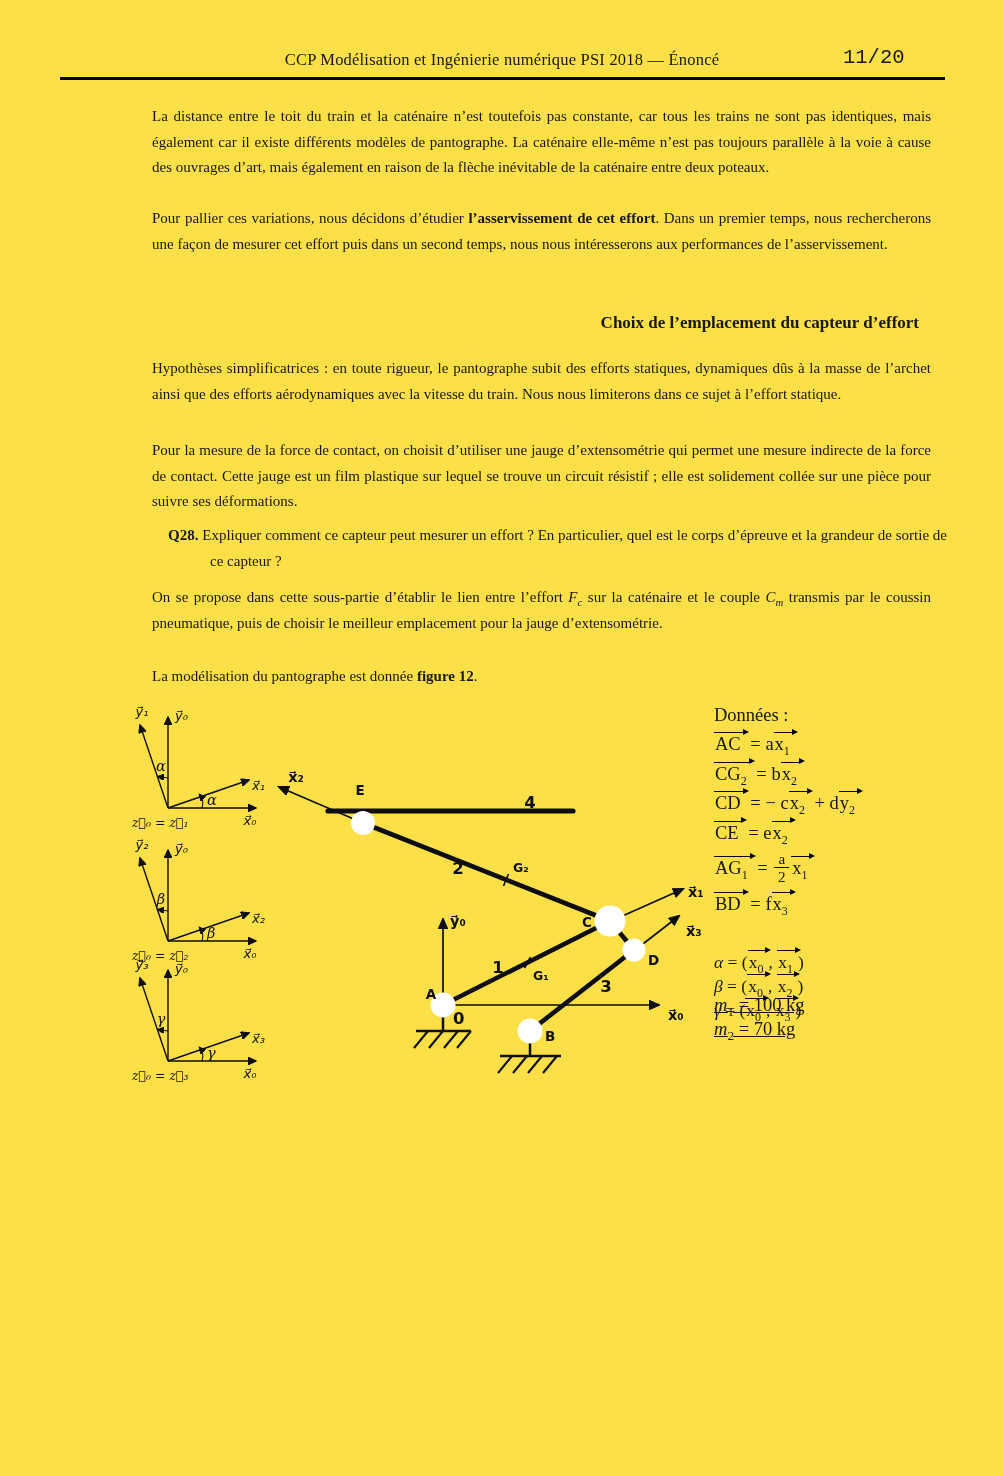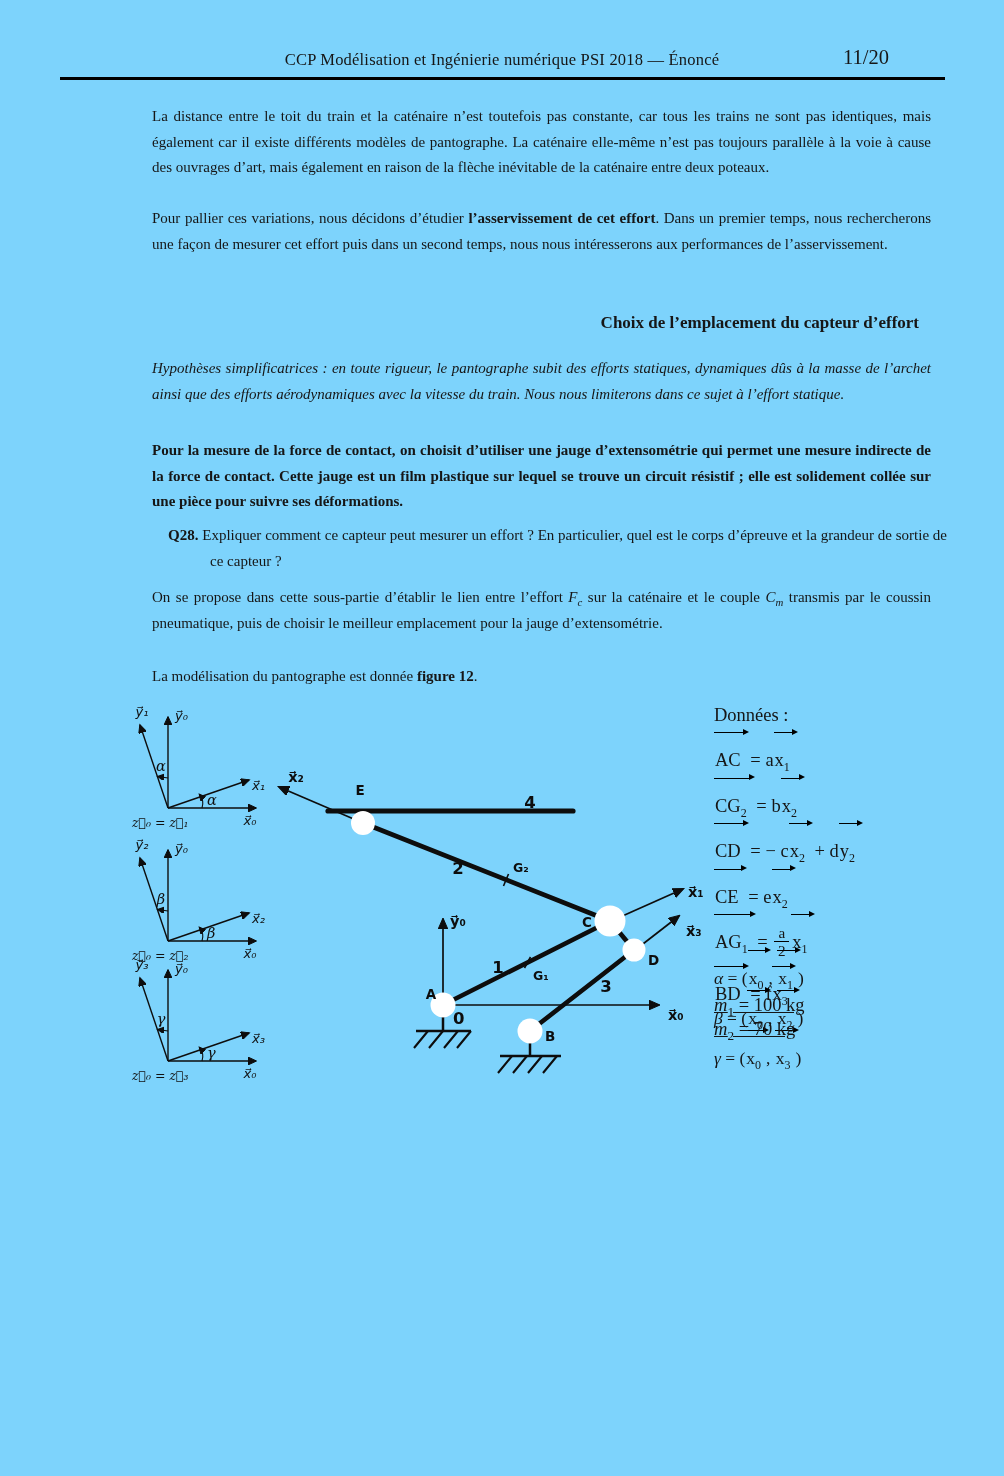--- a/index.html
+++ b/index.html
@@ -1,40 +1,40 @@
 <!DOCTYPE html>
 <html><head>
 <meta charset="utf-8">
 <style>
   html,body{margin:0;padding:0;background:#e8e8e8;}
   .page{
     position:relative;width:1004px;height:1476px;margin:0 auto;
-    background:#7dd3fc;color:#161616;
+    background:#fde047;color:#161616;
     font-family:"Liberation Serif","DejaVu Serif",serif;
     overflow:hidden;
   }
   .abs{position:absolute;}
   
   .hdr-title{top:50px;left:0;width:1004px;text-align:center;font-size:16.5px;letter-spacing:.2px;}
-  .hdr-page{top:46px;left:843px;font-size:20.5px;}
+  .hdr-page{top:46px;left:843px;font-size:20.5px;font-family:Liberation Mono, monospace;}
   .hdr-rule{top:77px;left:60px;width:885px;height:2.6px;background:#000;}
   
   .para{left:152px;width:779px;font-size:15px;line-height:25.6px;text-align:justify;}
   .p1{top:104px;}
   .p2{top:206px;}
   .heading{top:313px;left:140px;width:779px;text-align:right;font-weight:bold;font-size:17px;}
-  .p3{top:356px;font-style:italic;}
-  .p4{top:438px;font-weight:bold;}
+  .p3{top:356px;}
+  .p4{top:438px;}
   .q28{top:523px;padding-left:42px;text-indent:-42px;width:737px;margin-left:16px;}
   .p5{top:585px;}
   .p6{top:664px;}
   .caption{top:1102px;left:248px;font-size:16.5px;}
   sub{vertical-align:sub;font-size:.72em;line-height:0;}
   
-  .vec{position:relative;display:inline-block;padding:19px 5px 0 1px;line-height:1.05;}
+  .vec{position:relative;display:inline-block;padding:3px 5px 0 1px;line-height:1.05;}
   .vec::before{content:"";position:absolute;top:0;left:0;right:3px;border-top:1.35px solid #000;}
   .vec::after{content:"";position:absolute;top:-3.5px;right:-3px;width:0;height:0;
     border-style:solid;border-width:3.5px 0 3.5px 6.5px;
     border-color:transparent transparent transparent #000;}
   .vec sub{font-size:12px;}
   .frac{display:inline-block;vertical-align:-0.55em;text-align:center;font-size:.82em;margin:0 2px;}
   .frac .num{display:block;border-bottom:1.35px solid #000;padding:0 4px;line-height:1.15;}
   .frac .den{display:block;line-height:1.15;}
   
   .donnees{left:714px;top:705px;width:288px;font-size:18.5px;}

